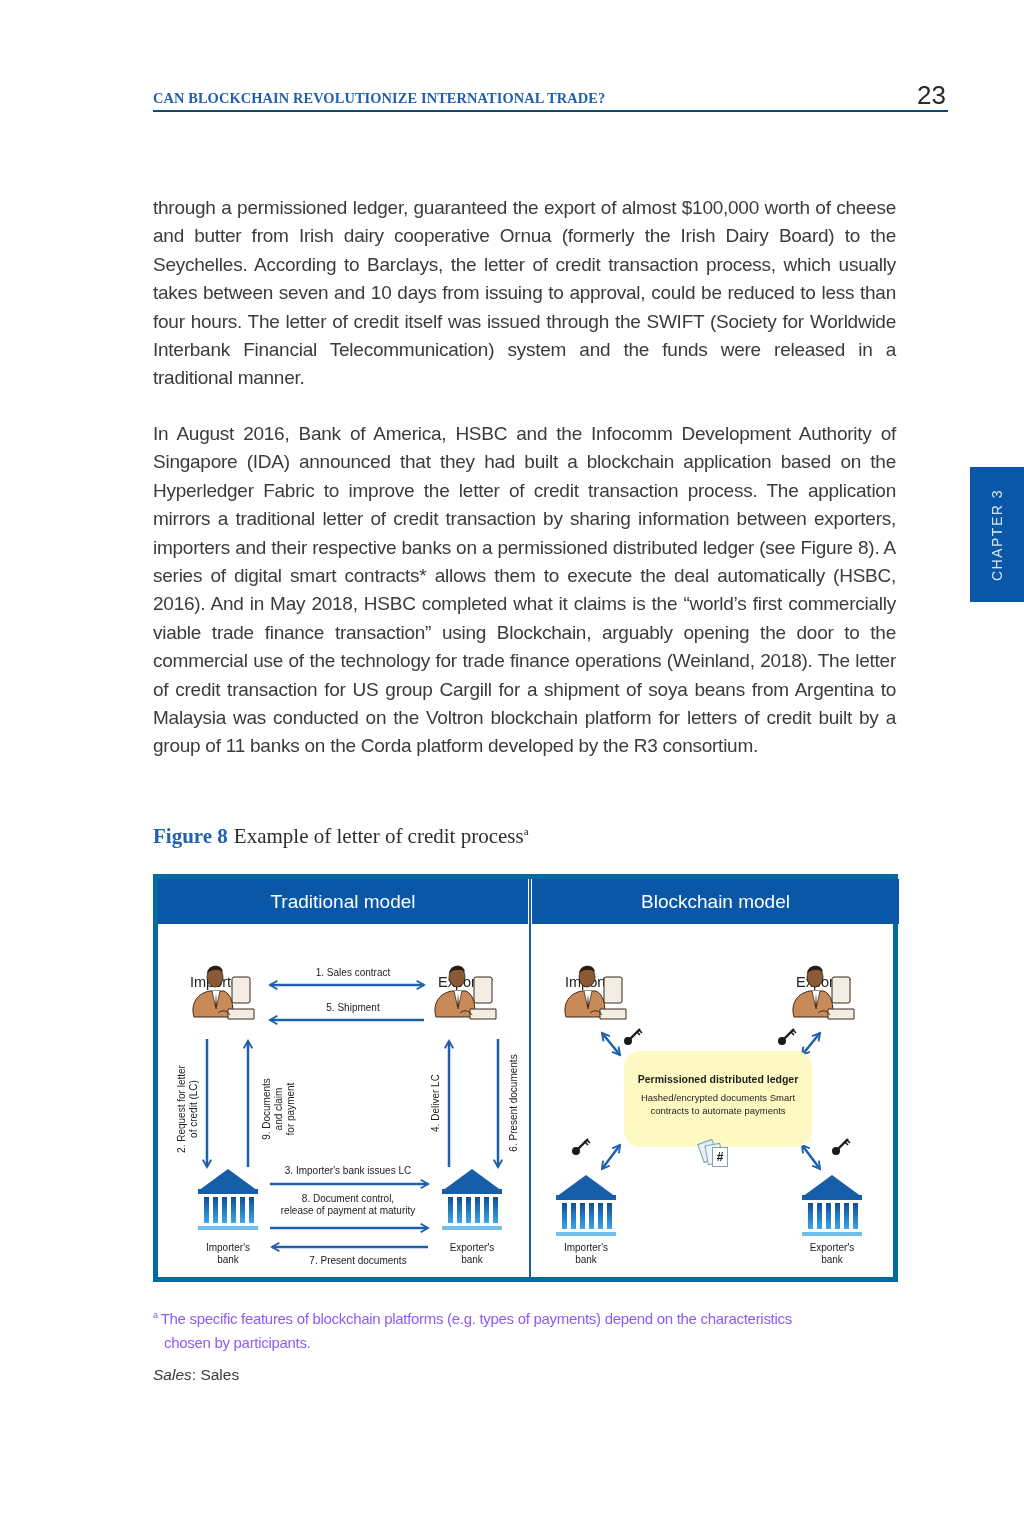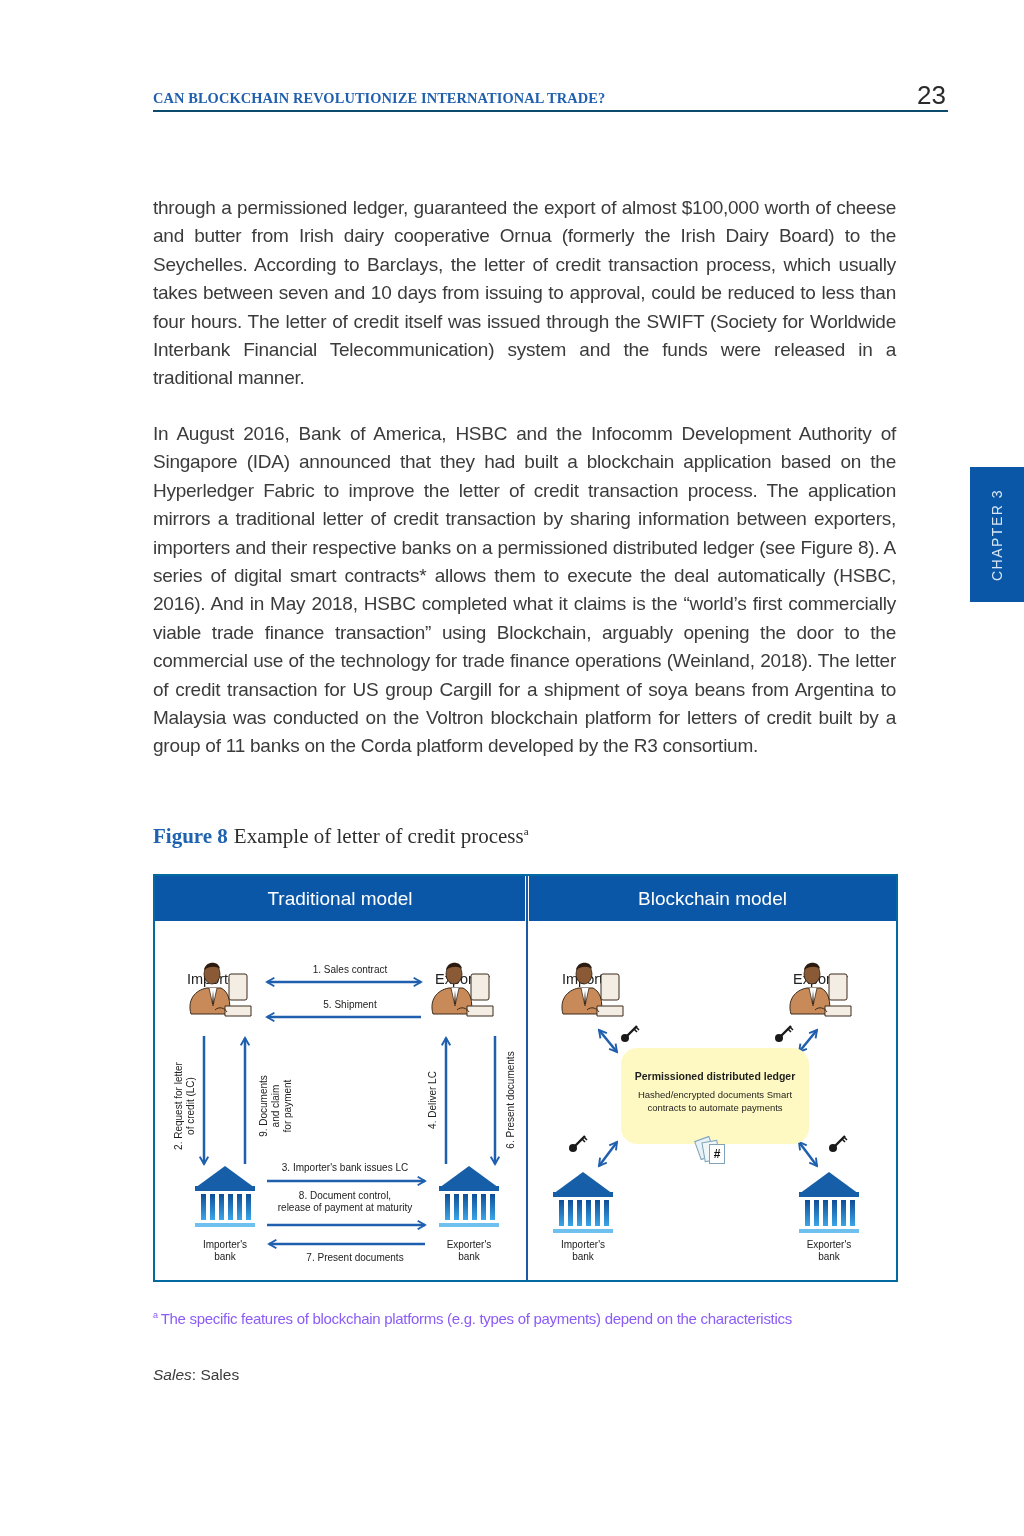--- a/index.html
+++ b/index.html
@@ -41,21 +41,21 @@
   }
   .fig-caption {
     position: absolute; left: 153px; top: 824px;
     font-family: "Liberation Serif", serif; font-size: 21px; color: #2e2e2e;
   }
   .fig-caption .num { color: #1f62b0; font-weight: bold; margin-right: 6px; }
   .fig-caption sup { font-size: 11px; }
 
   .figure {
     position: absolute; left: 153px; top: 874px; width: 745px; height: 408px;
-    border: 2px solid #0369a1; box-sizing: border-box; background: #fff;
+    border: 5px solid #0369a1; box-sizing: border-box; background: #fff;
   }
   .panel { position: absolute; top: 0; height: 100%; }
   .panel.left { left: 0; width: 370px; }
   .panel.right { left: 374px; width: 367px; }
   .divider { position: absolute; left: 370px; top: 0; width: 4px; height: 100%; background: #fff; }
   .divider::after { content: ""; position: absolute; left: 1px; top: 0; width: 2px; height: 100%; background: #1d5aa6; }
   .panel-header {
     position: absolute; left: 0; top: 0; width: 100%; height: 45px;
     background: #0a57a8; color: #fff; font-size: 19px;
     display: flex; align-items: center; justify-content: center;
@@ -272,17 +272,18 @@
 
     <div class="small" style="left:14px; top:363px; width:80px; white-space:pre;">Importer's
 bank</div>
     <div class="small" style="left:260px; top:363px; width:80px; white-space:pre;">Exporter's
 bank</div>
   </div>
 </div>
 
 <div class="footnote">
   <div><sup>a</sup><span>The specific features of blockchain platforms (e.g. types of payments) depend on the characteristics</span></div>
+  <div class="l2">chosen by participants.</div>
 </div>
 
 <div class="source">
   <i>Sales</i><span>: Sales</span>
 </div>
 
 </body></html>

